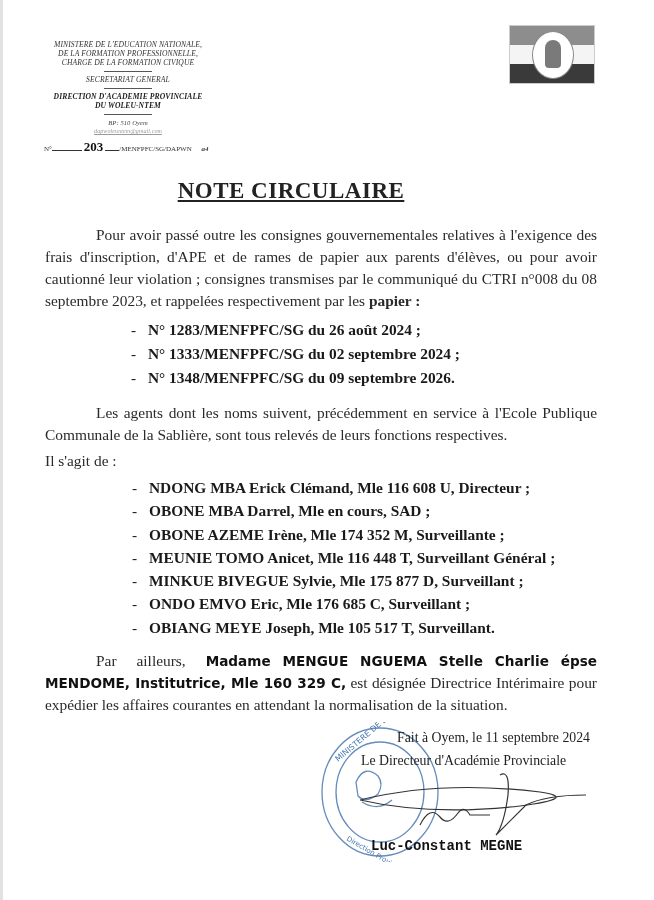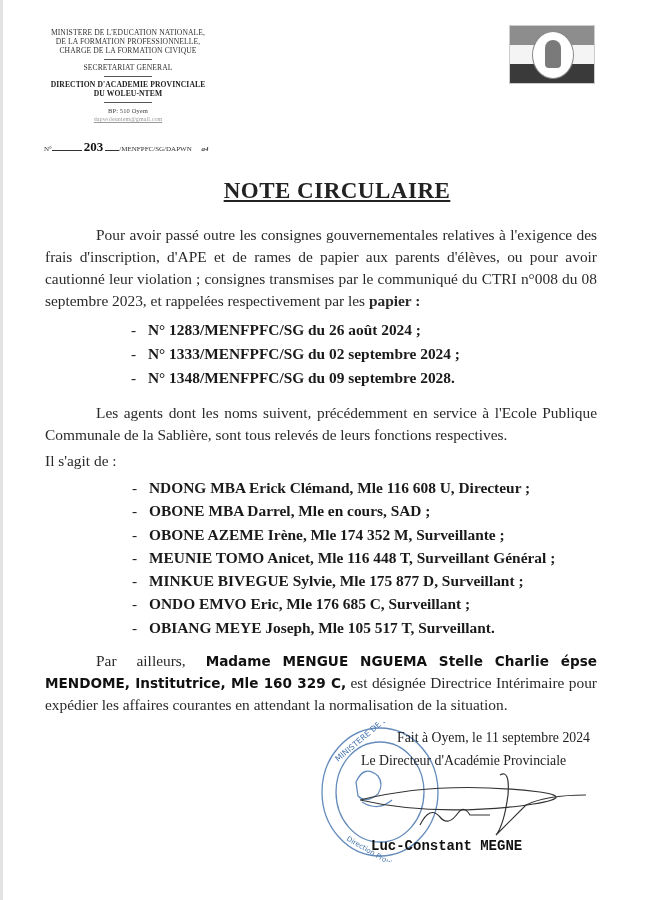--- a/index.html
+++ b/index.html
@@ -2,38 +2,38 @@
 <html><head>
 <meta charset="utf-8">
 <style>
   html, body { margin:0; padding:0; }
   body {
     width:654px; height:900px; background:#ffffff; position:relative; overflow:hidden;
     font-family: "Liberation Serif", "DejaVu Serif", serif; color:#1a1a1a;
   }
   .left-edge { position:absolute; left:0; top:0; width:3px; height:900px; background:#e2e2e2; }
   
-  .hdr { position:absolute; left:28px; top:28px; width:200px; text-align:center; font-size:7.6px; line-height:9px; color:#333; letter-spacing:0.1px; }
+  .hdr { position:absolute; left:28px; top:40px; width:200px; text-align:center; font-size:7.6px; line-height:9px; color:#333; letter-spacing:0.1px;font-style:italic; }
   .hdr .sep { width:48px; height:1px; background:#555; margin:4px auto 3px; }
   .hdr .bold { font-weight:bold; color:#222; }
   .hdr .small { font-size:6.5px; color:#444; }
   .hdr .email { font-size:6px; color:#9a9a9a; text-decoration:underline; }
   .ref { position:absolute; left:44px; top:139px; font-size:7px; color:#333; white-space:nowrap; }
   .ref .line { display:inline-block; border-bottom:1px solid #333; vertical-align:baseline; }
   .ref .num { font-size:13px; font-weight:bold; color:#111; padding:0 2px; }
   .ref .suffix { font-style:italic; font-weight:bold; font-size:7px;margin-left:8px; }
 
   
   .flag { position:absolute; left:509px; top:25px; width:84px; height:57px; border:1px solid #ccc; overflow:hidden; }
   .flag .band { height:19px; }
   .flag .b1 { background:#8d8d8d; } .flag .b2 { background:#f4f4f4; } .flag .b3 { background:#3a3a3a; }
   .flag .emblem { position:absolute; left:22px; top:5px; width:40px; height:46px; border-radius:50%; background:#fff; border:1px solid #888; }
   .flag .emblem .fig { position:absolute; left:12px; top:8px; width:16px; height:28px; border-radius:8px 8px 4px 4px; background:#7a7a7a; }
 
-  .title { position:absolute; left:0; width:582px; top:178px; text-align:center; font-size:23px; font-weight:bold; text-decoration:underline; letter-spacing:0.5px; color:#222;padding-left:46px; }
+  .title { position:absolute; left:0; width:582px; top:178px; text-align:center; font-size:23px; font-weight:bold; text-decoration:underline; letter-spacing:0.5px; color:#222; }
 
   .para { position:absolute; left:45px; width:552px; font-size:15.4px; line-height:22px; text-align:justify; color:#2a2a2a; }
   .indent { text-indent:51px; }
   .p1 { top:224px; }
   .notes { position:absolute; left:148px; top:318px; font-size:15.4px; line-height:24px; font-weight:bold; color:#1a1a1a; }
   .notes li, .agents li { list-style:none; position:relative; }
   .notes ul, .agents ul { margin:0; padding:0; }
   .dash { position:absolute; left:-17px; font-weight:normal; }
   .p2 { top:402px; }
   .p3 { top:450px; left:45px; }
@@ -82,21 +82,21 @@
 </div>
 
 <div class="title">NOTE CIRCULAIRE</div>
 
 <div class="para p1 indent"><span>Pour avoir passé outre les consignes gouvernementales relatives à l'exigence des frais d'inscription, d'APE et de rames de papier aux parents d'élèves, ou pour avoir cautionné leur violation ; consignes transmises par le communiqué du CTRI n°008 du 08 septembre 2023, et rappelées respectivement par les </span><b>papier :</b></div>
 
 <div class="notes">
   <ul>
     <li><span class="dash">-</span><span>N° 1283/MENFPFC/SG du 26 août 2024 ;</span></li>
     <li><span class="dash">-</span><span>N° 1333/MENFPFC/SG du 02 septembre 2024 ;</span></li>
-    <li><span class="dash">-</span><span>N° 1348/MENFPFC/SG du 09 septembre 2028.</span></li>
+    <li><span class="dash">-</span><span>N° 1348/MENFPFC/SG du 09 septembre 2026.</span></li>
   </ul>
 </div>
 
 <div class="para p2 indent">Les agents dont les noms suivent, précédemment en service à l'Ecole Publique Communale de la Sablière, sont tous relevés de leurs fonctions respectives.</div>
 <div class="para p3">Il s'agit de :</div>
 
 <div class="agents">
   <ul>
     <li><span class="dash">-</span><span>NDONG MBA Erick Clémand, Mle 116 608 U, Directeur ;</span></li>
     <li><span class="dash">-</span><span>OBONE MBA Darrel, Mle en cours, SAD ;</span></li>

